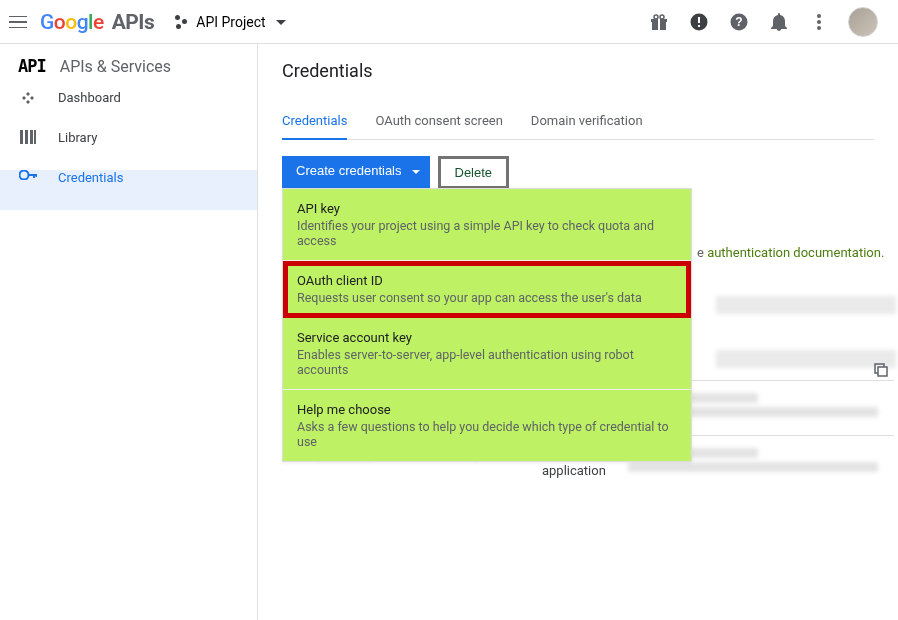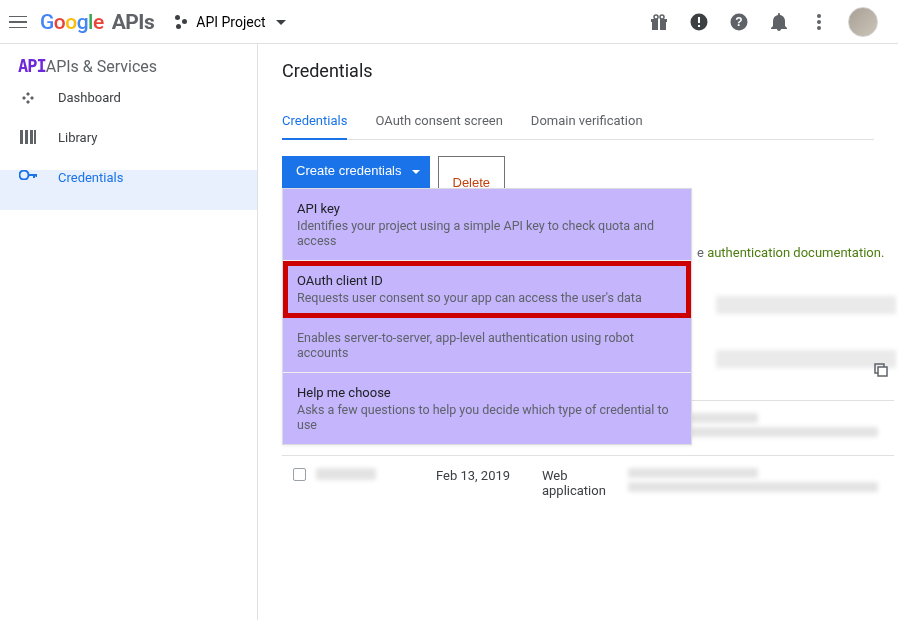--- a/index.html
+++ b/index.html
@@ -19,40 +19,40 @@
 .projname{font-size:14px;color:#000000}
 .projsel .caret{margin-left:10px}
 .spacer{flex:1}
 .tb-icons{display:flex;align-items:center;gap:18px;margin-right:12px}
 .tb-ico{width:22px;height:22px;display:flex;align-items:center;justify-content:center;color:#5f6368;cursor:pointer}
 .avatar{width:30px;height:30px;border-radius:50%;background:linear-gradient(135deg,#a8a095,#cbc4b9);border:1px solid #d1d1d1}
 
 .layout{display:flex;height:calc(620px - 44px)}
 .sidebar{width:258px;border-right:1px solid #e0e0e0;padding-top:12px}
 .side-title{display:flex;align-items:center;padding:0 18px 14px 18px}
-.side-title-icon{font-family:monospace;font-size:17px;letter-spacing:-1px;font-weight:700;color:#6d28d9;}
+.side-title-icon{font-family:monospace;font-size:17px;letter-spacing:-1px;font-weight:700;color:#000000;margin-right:14px}
 .side-title-txt{font-size:16px;color:#5f6368}
 .nav-item{display:flex;align-items:flex-start;height:40px;padding:0 18px;color:#3c4043;cursor:pointer}
 .nav-item .ico{width:20px;margin-right:20px;display:flex;align-items:center;justify-content:center;color:#5f6368}
 .nav-item span{font-size:13px}
 .nav-item.active{background:#e8f0fe;color:#1a73e8}
 .nav-item.active .ico{color:#1a73e8}
 
 .main{flex:1;padding:16px 0 0 24px;overflow:hidden}
 h1.page-title{font-size:18px;font-weight:400;color:#202124;margin-bottom:32px}
 .tabs{display:flex;gap:28px;border-bottom:1px solid #e0e0e0;margin-right:24px}
 .tab{padding:0 0 10px 0;font-size:13px;color:#5f6368;cursor:pointer}
 .tab.active{color:#1a73e8;border-bottom:2px solid #1a73e8;margin-bottom:-1px}
 .toolbar{display:flex;gap:8px;margin-top:16px;position:relative}
 .btn-primary{background:#1a73e8;color:#fff;border:none;padding:7px 10px 7px 14px;font-size:13px;display:flex;align-items:flex-start;cursor:pointer}
 .btn-primary .caret{margin-left:10px}
-.btn-secondary{background:#fff;border:1px solid #737373;color:#c2410c;padding:18px 14px;font-size:13px;cursor:pointer}
+.btn-secondary{background:#fff;border:3px solid #737373;color:#14532d;padding:6px 14px;font-size:13px;cursor:pointer}
 .helptext{margin-top:24px;font-size:13px;color:#5f6368}
 
-.dropdown{position:absolute;top:32px;left:0;width:410px;background:#c4b5fd;border:1px solid #dadce0;z-index:50;box-shadow:0 1px 3px rgba(0,0,0,.08)}
+.dropdown{position:absolute;top:32px;left:0;width:410px;background:#bef264;border:1px solid #dadce0;z-index:50;box-shadow:0 1px 3px rgba(0,0,0,.08)}
 .dd-item{padding:12px 14px;border-bottom:1px solid #eee;cursor:pointer}
 .dd-item:last-child{border-bottom:none}
 .dd-title{color:#202124;font-size:13px;margin-bottom:2px}
 .dd-desc{color:#5f6368;font-size:12.5px}
 .dd-item.highlight{outline:5px solid #c00;outline-offset:-5px}
 
 .blurrow{position:absolute;right:2px;height:18px;background:#eaeaea;filter:blur(2px)}
 .section-title{font-size:15px;font-weight:400;color:#202124;margin-top:92px}
 .tbl{margin-top:12px;margin-right:4px}
 .tbl-head{display:flex;align-items:center;border-bottom:1px solid #e0e0e0;padding:8px 0;font-size:12px;color:#5f6368}
@@ -198,20 +198,21 @@
       <div class="dropdown">
         <div class="dd-item">
           <div class="dd-title">API key</div>
           <div class="dd-desc">Identifies your project using a simple API key to check quota and access</div>
         </div>
         <div class="dd-item highlight">
           <div class="dd-title">OAuth client ID</div>
           <div class="dd-desc">Requests user consent so your app can access the user's data</div>
         </div>
         <div class="dd-item">
+          <div class="dd-title">Service account key</div>
           <div class="dd-desc">Enables server-to-server, app-level authentication using robot accounts</div>
         </div>
         <div class="dd-item">
           <div class="dd-title">Help me choose</div>
           <div class="dd-desc">Asks a few questions to help you decide which type of credential to use</div>
         </div>
       </div>
 
       <div class="blurrow" style="top:140px;width:180px"></div>
       <div class="blurrow" style="top:194px;width:180px"></div>

